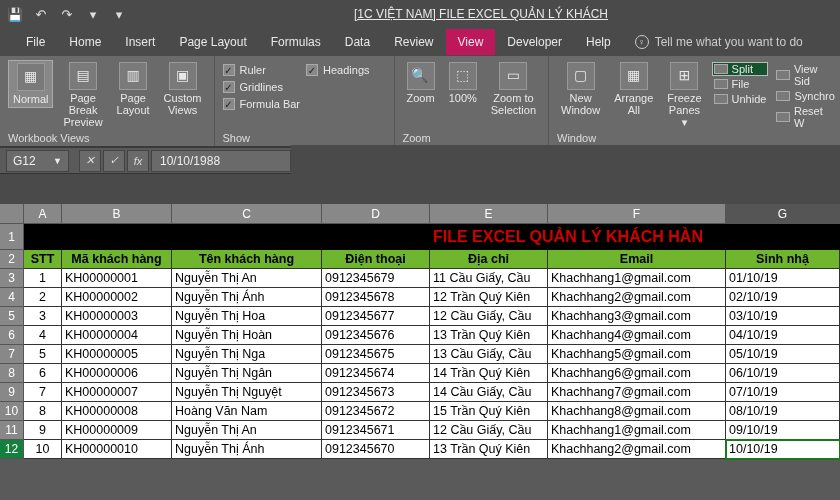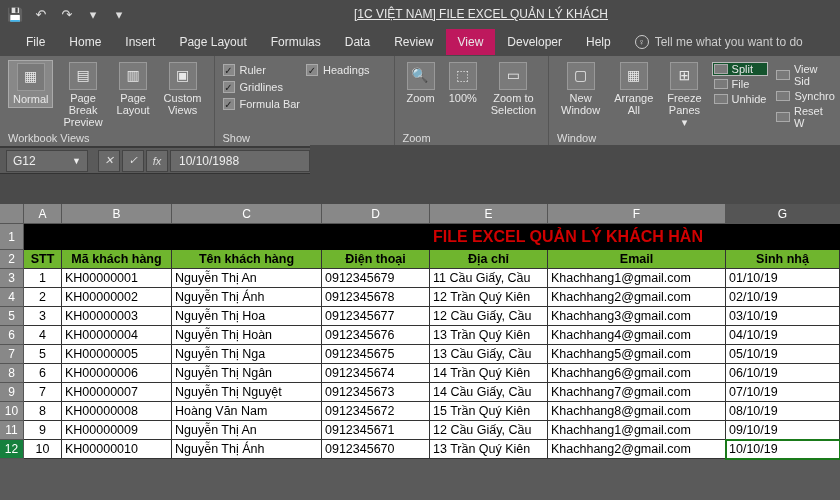--- a/index.html
+++ b/index.html
@@ -29,21 +29,21 @@
   .check { display:flex; align-items:center; gap:5px; font-size:11px; color:#e8e8e8; padding:1px 0;}
   .checkbox { width:12px; height:12px; border:1px solid #aaa; background:#888; display:flex; align-items:center; justify-content:center; font-size:10px; color:#222;}
   .check-col { display:flex; flex-direction:column; gap:3px; padding-top:3px;}
   .win-col { display:flex; flex-direction:column; gap:1px; padding-top:2px;}
   .win-item { display:flex; align-items:center; gap:4px; font-size:11px; color:#e8e8e8; padding:1px 2px;}
   .win-item.active { background:#14532d; border:1px solid #bbb; padding:0 1px;}
   .tiny-icon { width:14px; height:10px; border:1px solid #aaa; background:#7a7a7a; }
   
   
   .fbar { height: 26px; background:#5a5a5a; display:flex; align-items:center; border-bottom:1px solid #333;}
-  .namebox { width:82px; height:22px; background:#6a6a6a; border:1px solid #444; margin-left:6px; padding:0 6px; display:flex; align-items:center; font-size:12px; color:#eee;}
+  .namebox { width:63px; height:22px; background:#6a6a6a; border:1px solid #444; margin-left:6px; padding:0 6px; display:flex; align-items:center; font-size:12px; color:#eee;}
   .fx-area { display:flex; align-items:center; margin-left:10px;}
   .fx-btn { width:22px; height:22px; background:#6a6a6a; border:1px solid #444; display:flex;align-items:center;justify-content:center; font-size:11px; font-style:italic; color:#ddd; margin-right:2px;}
   .formula-input { height:22px; background:#6a6a6a; border:1px solid #444; padding:0 8px; display:flex; align-items:center; font-size:12px; color:#eee; min-width:140px;}
   .fbar-spacer { flex:1; height:32px; background:#4a4a4a; margin-left:0;}
   
   .dark-gap { height:30px; background:#4a4a4a;}
   
   
   .sheet-wrap { background:#fff; position:relative; }
   .corner { position:absolute; left:0; top:0; width:24px; height:20px; background:#888; border-right:1px solid #555; border-bottom:1px solid #555;}

